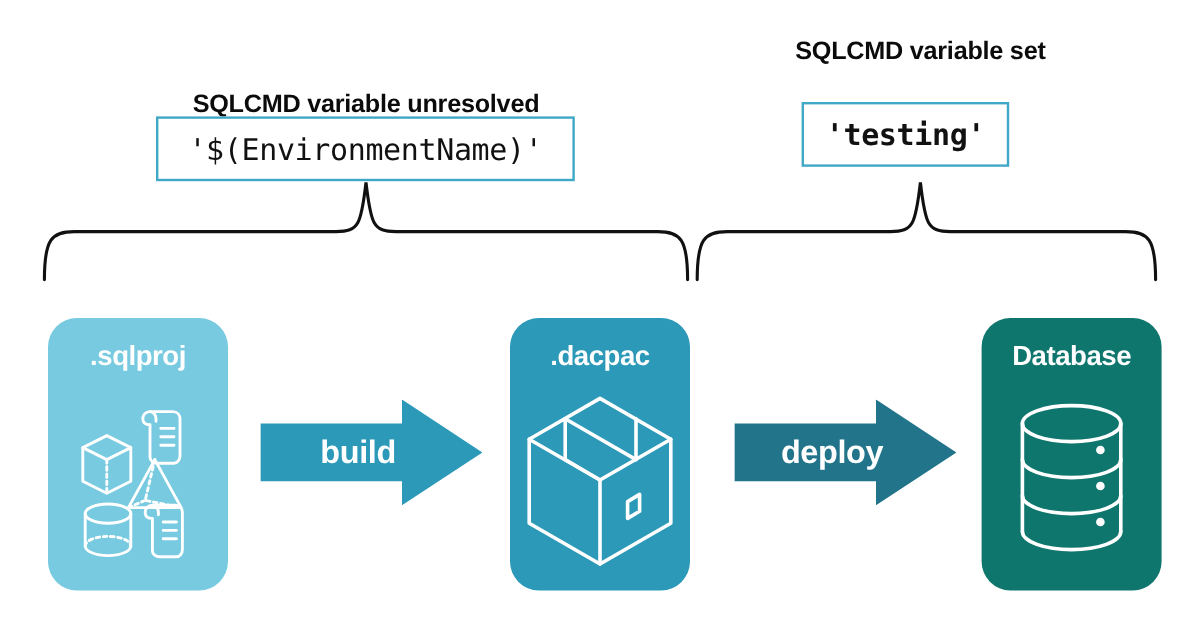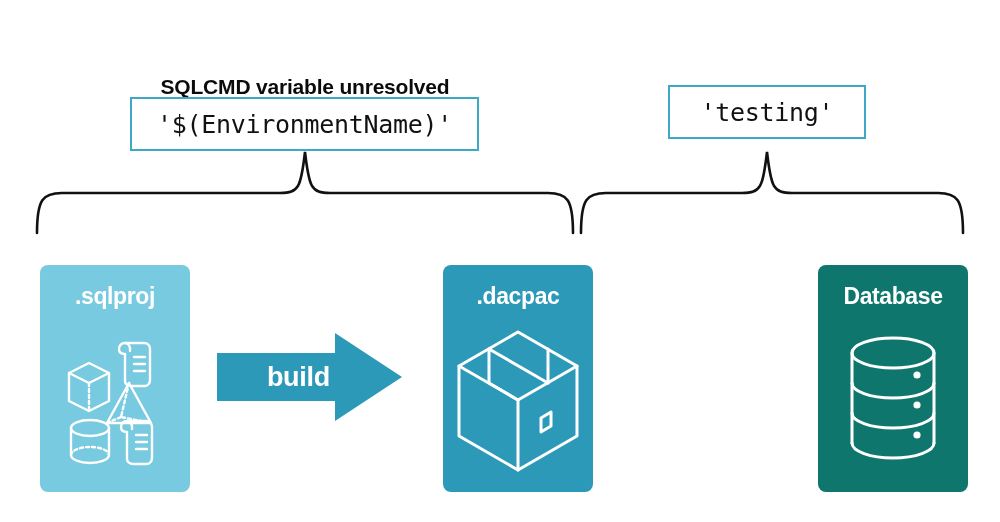--- a/index.html
+++ b/index.html
@@ -42,37 +42,37 @@
     display: flex;
     align-items: center;
     justify-content: center;
     font-family: "DejaVu Sans Mono", monospace;
     font-size: 25px;
     color: #111111;
     white-space: nowrap;
     letter-spacing: -0.3px;
   }
   #code-left  { left: 130px; top: 97px; width: 349px; height: 54px; }
-  #code-right { left: 668px; top: 85px; width: 198px; height: 54px; }
+  #code-right { left: 668px; top: 85px; width: 173px; height: 54px; font-weight: bold; }
 
   
   #braces {
     position: absolute;
     left: 0; top: 0;
     width: 1000px; height: 522px;
     pointer-events: none;
   }
 
   
   .stage-box {
     position: absolute;
     top: 265px;
     width: 150px;
     height: 227px;
-    border-radius: 8px;
+    border-radius: 24px;
     display: flex;
     flex-direction: column;
     align-items: center;
   }
   .stage-label {
     margin-top: 18px;
     font-family: "Liberation Sans", sans-serif;
     font-weight: bold;
     font-size: 23px;
     color: #ffffff;
@@ -80,21 +80,21 @@
     white-space: nowrap;
   }
   .stage-art {
     flex: 1;
     display: flex;
     align-items: center;
     justify-content: center;
     width: 100%;
   }
   #box-sqlproj  { left: 40px;  background: #77CADF; }
-  #box-dacpac   { left: 443px; background: #2C99B8; justify-content: space-between; }
+  #box-dacpac   { left: 425px; background: #2C99B8; justify-content: space-between; }
   #box-database { left: 818px; background: #0f766e; }
 
   
   .arrow {
     position: absolute;
     top: 333px;
     width: 185px;
     height: 88px;
     margin-left: 12px;
   }
@@ -113,20 +113,21 @@
     white-space: nowrap;
     pointer-events: none;
   }
 </style>
 </head>
 <body>
 
 <div id="canvas">
 
   <div class="section-title" id="title-left">SQLCMD variable unresolved</div>
+  <div class="section-title" id="title-right">SQLCMD variable set</div>
 
   <div class="code-box" id="code-left">'$(EnvironmentName)'</div>
   <div class="code-box" id="code-right">'testing'</div>
 
   <svg id="braces" viewBox="0 0 1000 522">
 
     <path fill="none" stroke="#111111" stroke-width="2.6" stroke-linecap="round" d="M 37,233
              C 37,199 43,193 62,193
              L 280,193
              C 299,193 301,187 305,152
@@ -207,20 +208,26 @@
           <path d="M36,23 L95,57"></path>
           <path d="M36,23 L36,57 L65,74"></path>
           <path d="M95,57 L95,23"></path>
 
           <path d="M88,92 L98,86 L98,100 L88,106 Z"></path>
         </g>
       </svg>
     </div>
   </div>
 
+  <div class="arrow" id="arrow-deploy">
+    <svg width="185" height="88" viewBox="0 0 185 88">
+      <path d="M0,20 L118,20 L118,0 L185,44 L118,88 L118,68 L0,68 Z" fill="#21748A"></path>
+    </svg>
+    <span class="arrow-label">deploy</span>
+  </div>
 
   <div class="stage-box" id="box-database">
     <div class="stage-label">Database</div>
     <div class="stage-art">
       <svg width="110" height="140" viewBox="0 0 110 140">
         <g fill="none" stroke="#ffffff" stroke-width="3" stroke-linejoin="round" stroke-linecap="round">
           <ellipse cx="55" cy="22" rx="41" ry="15"></ellipse>
           <path d="M14,22 L14,112"></path>
           <path d="M96,22 L96,112"></path>
           <path d="M14,112 A41,15 0 0 0 96,112"></path>

